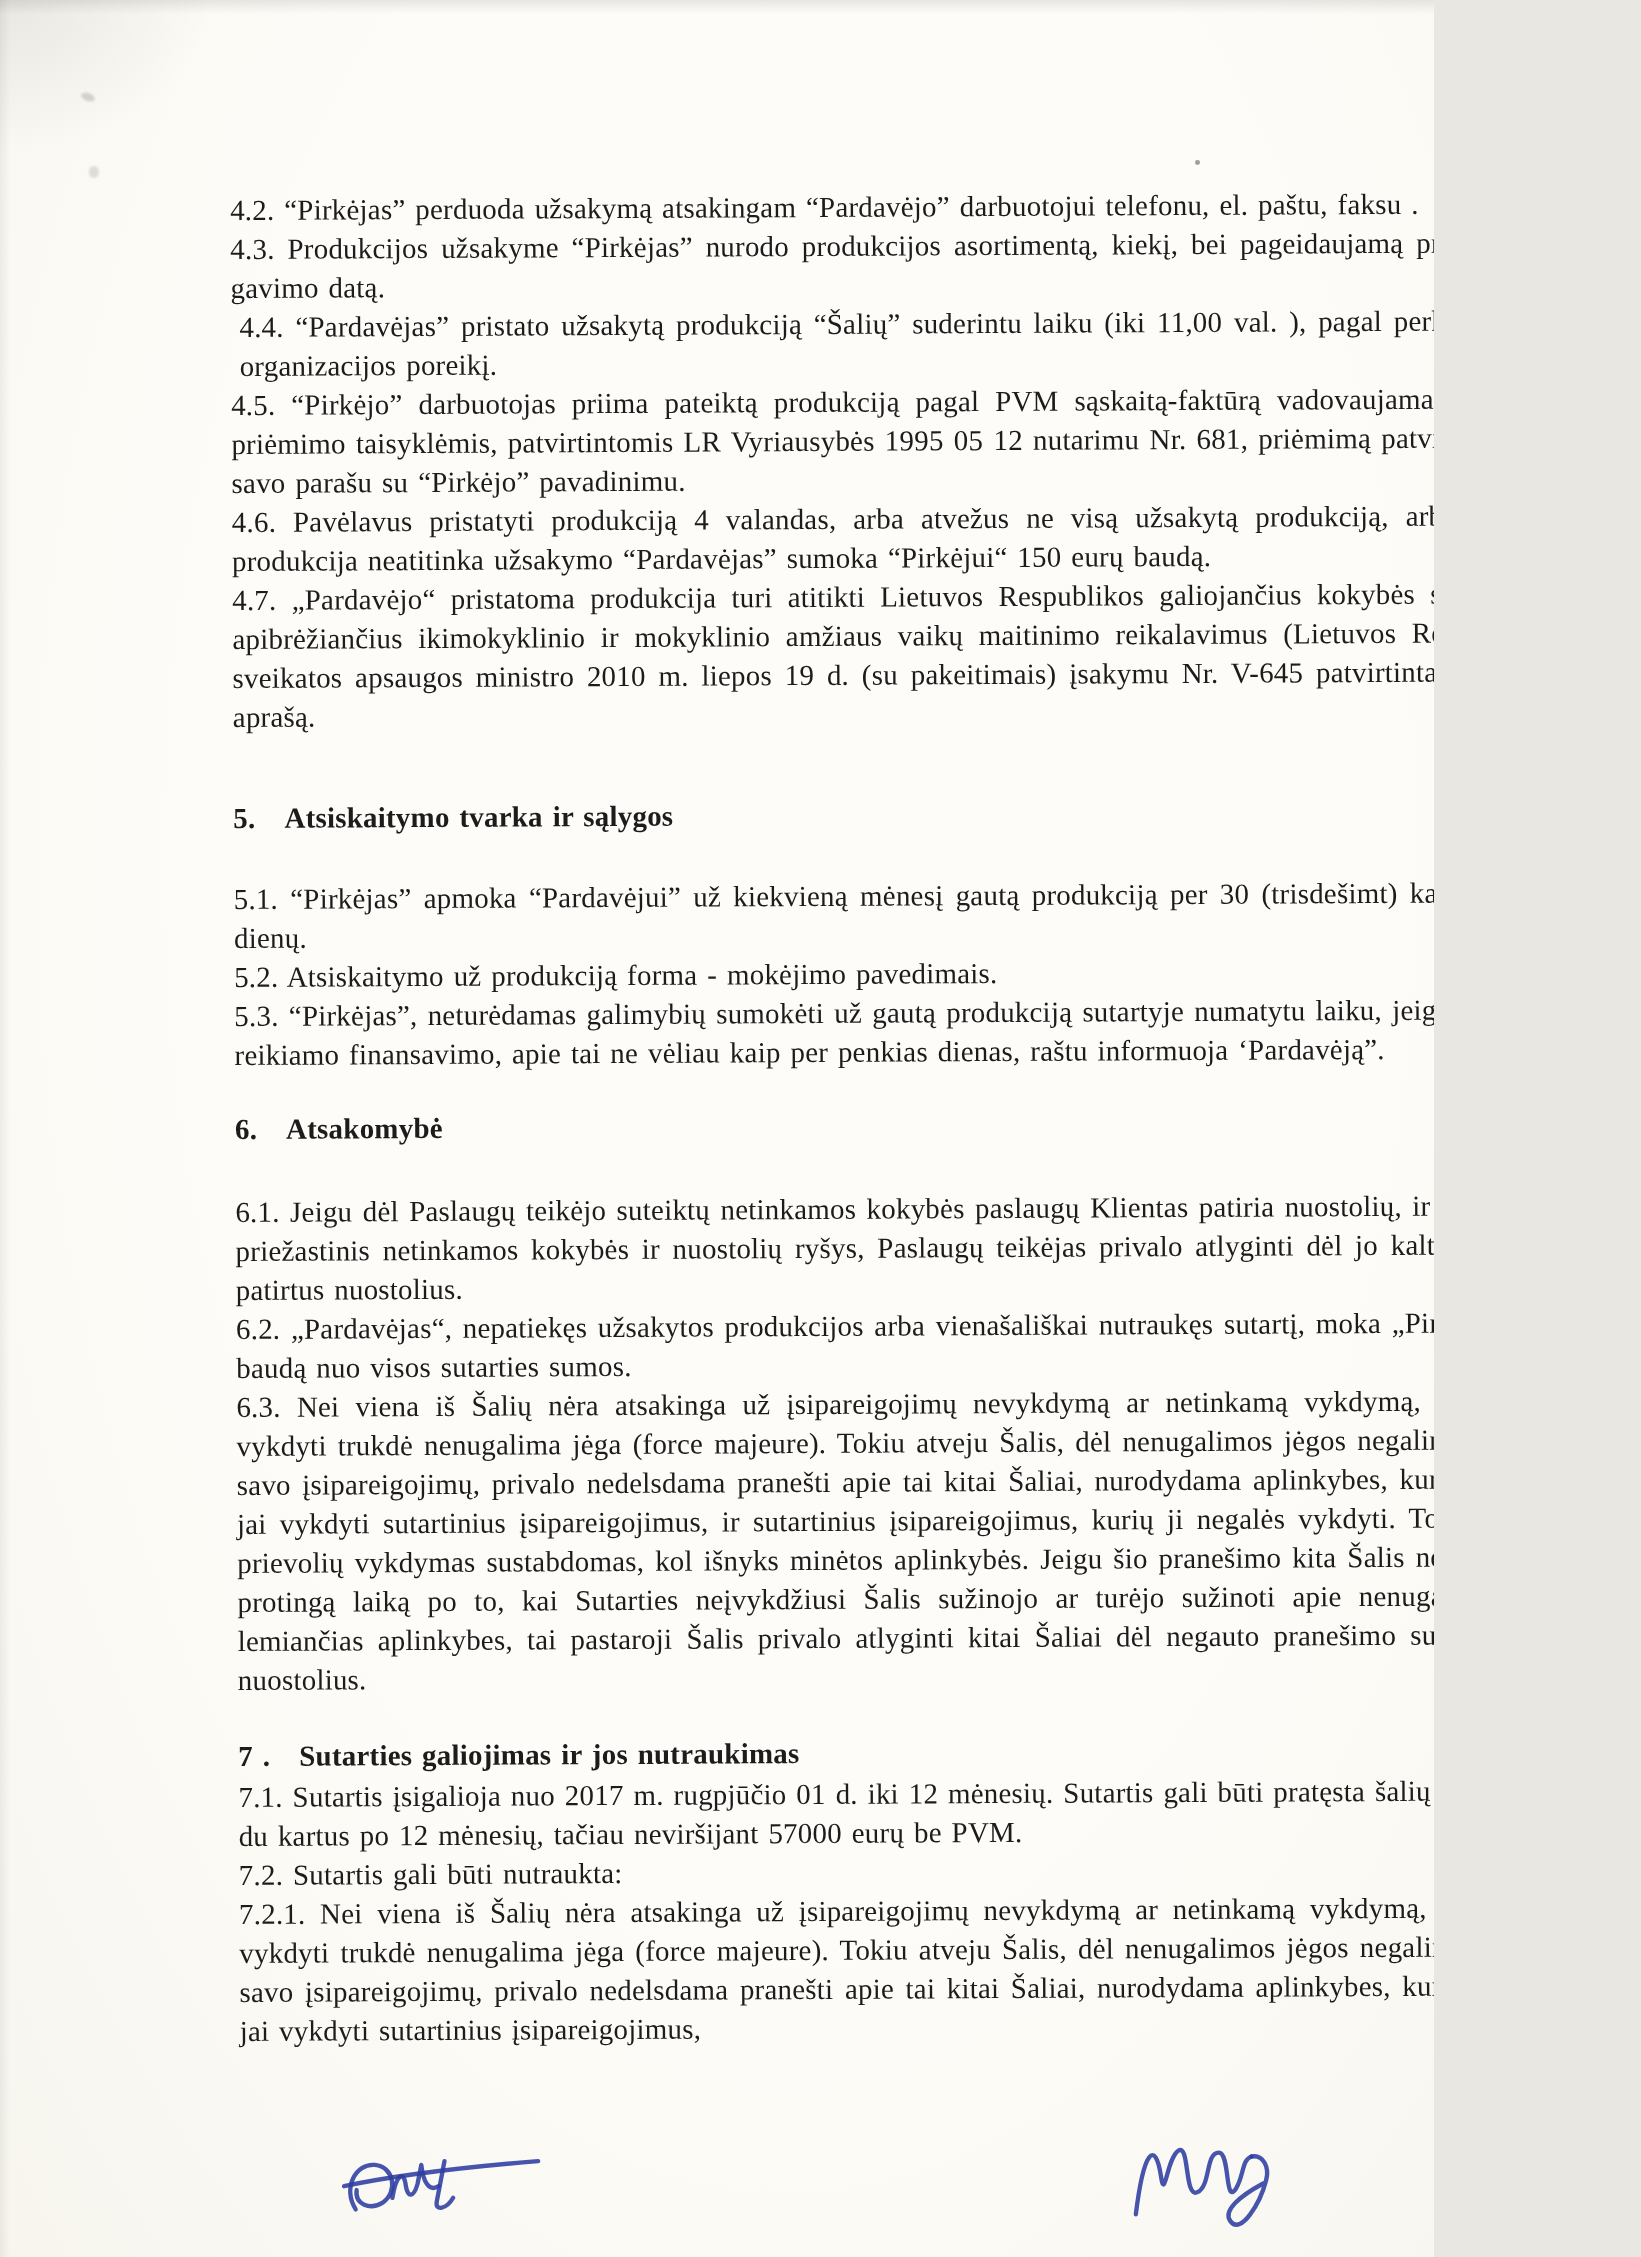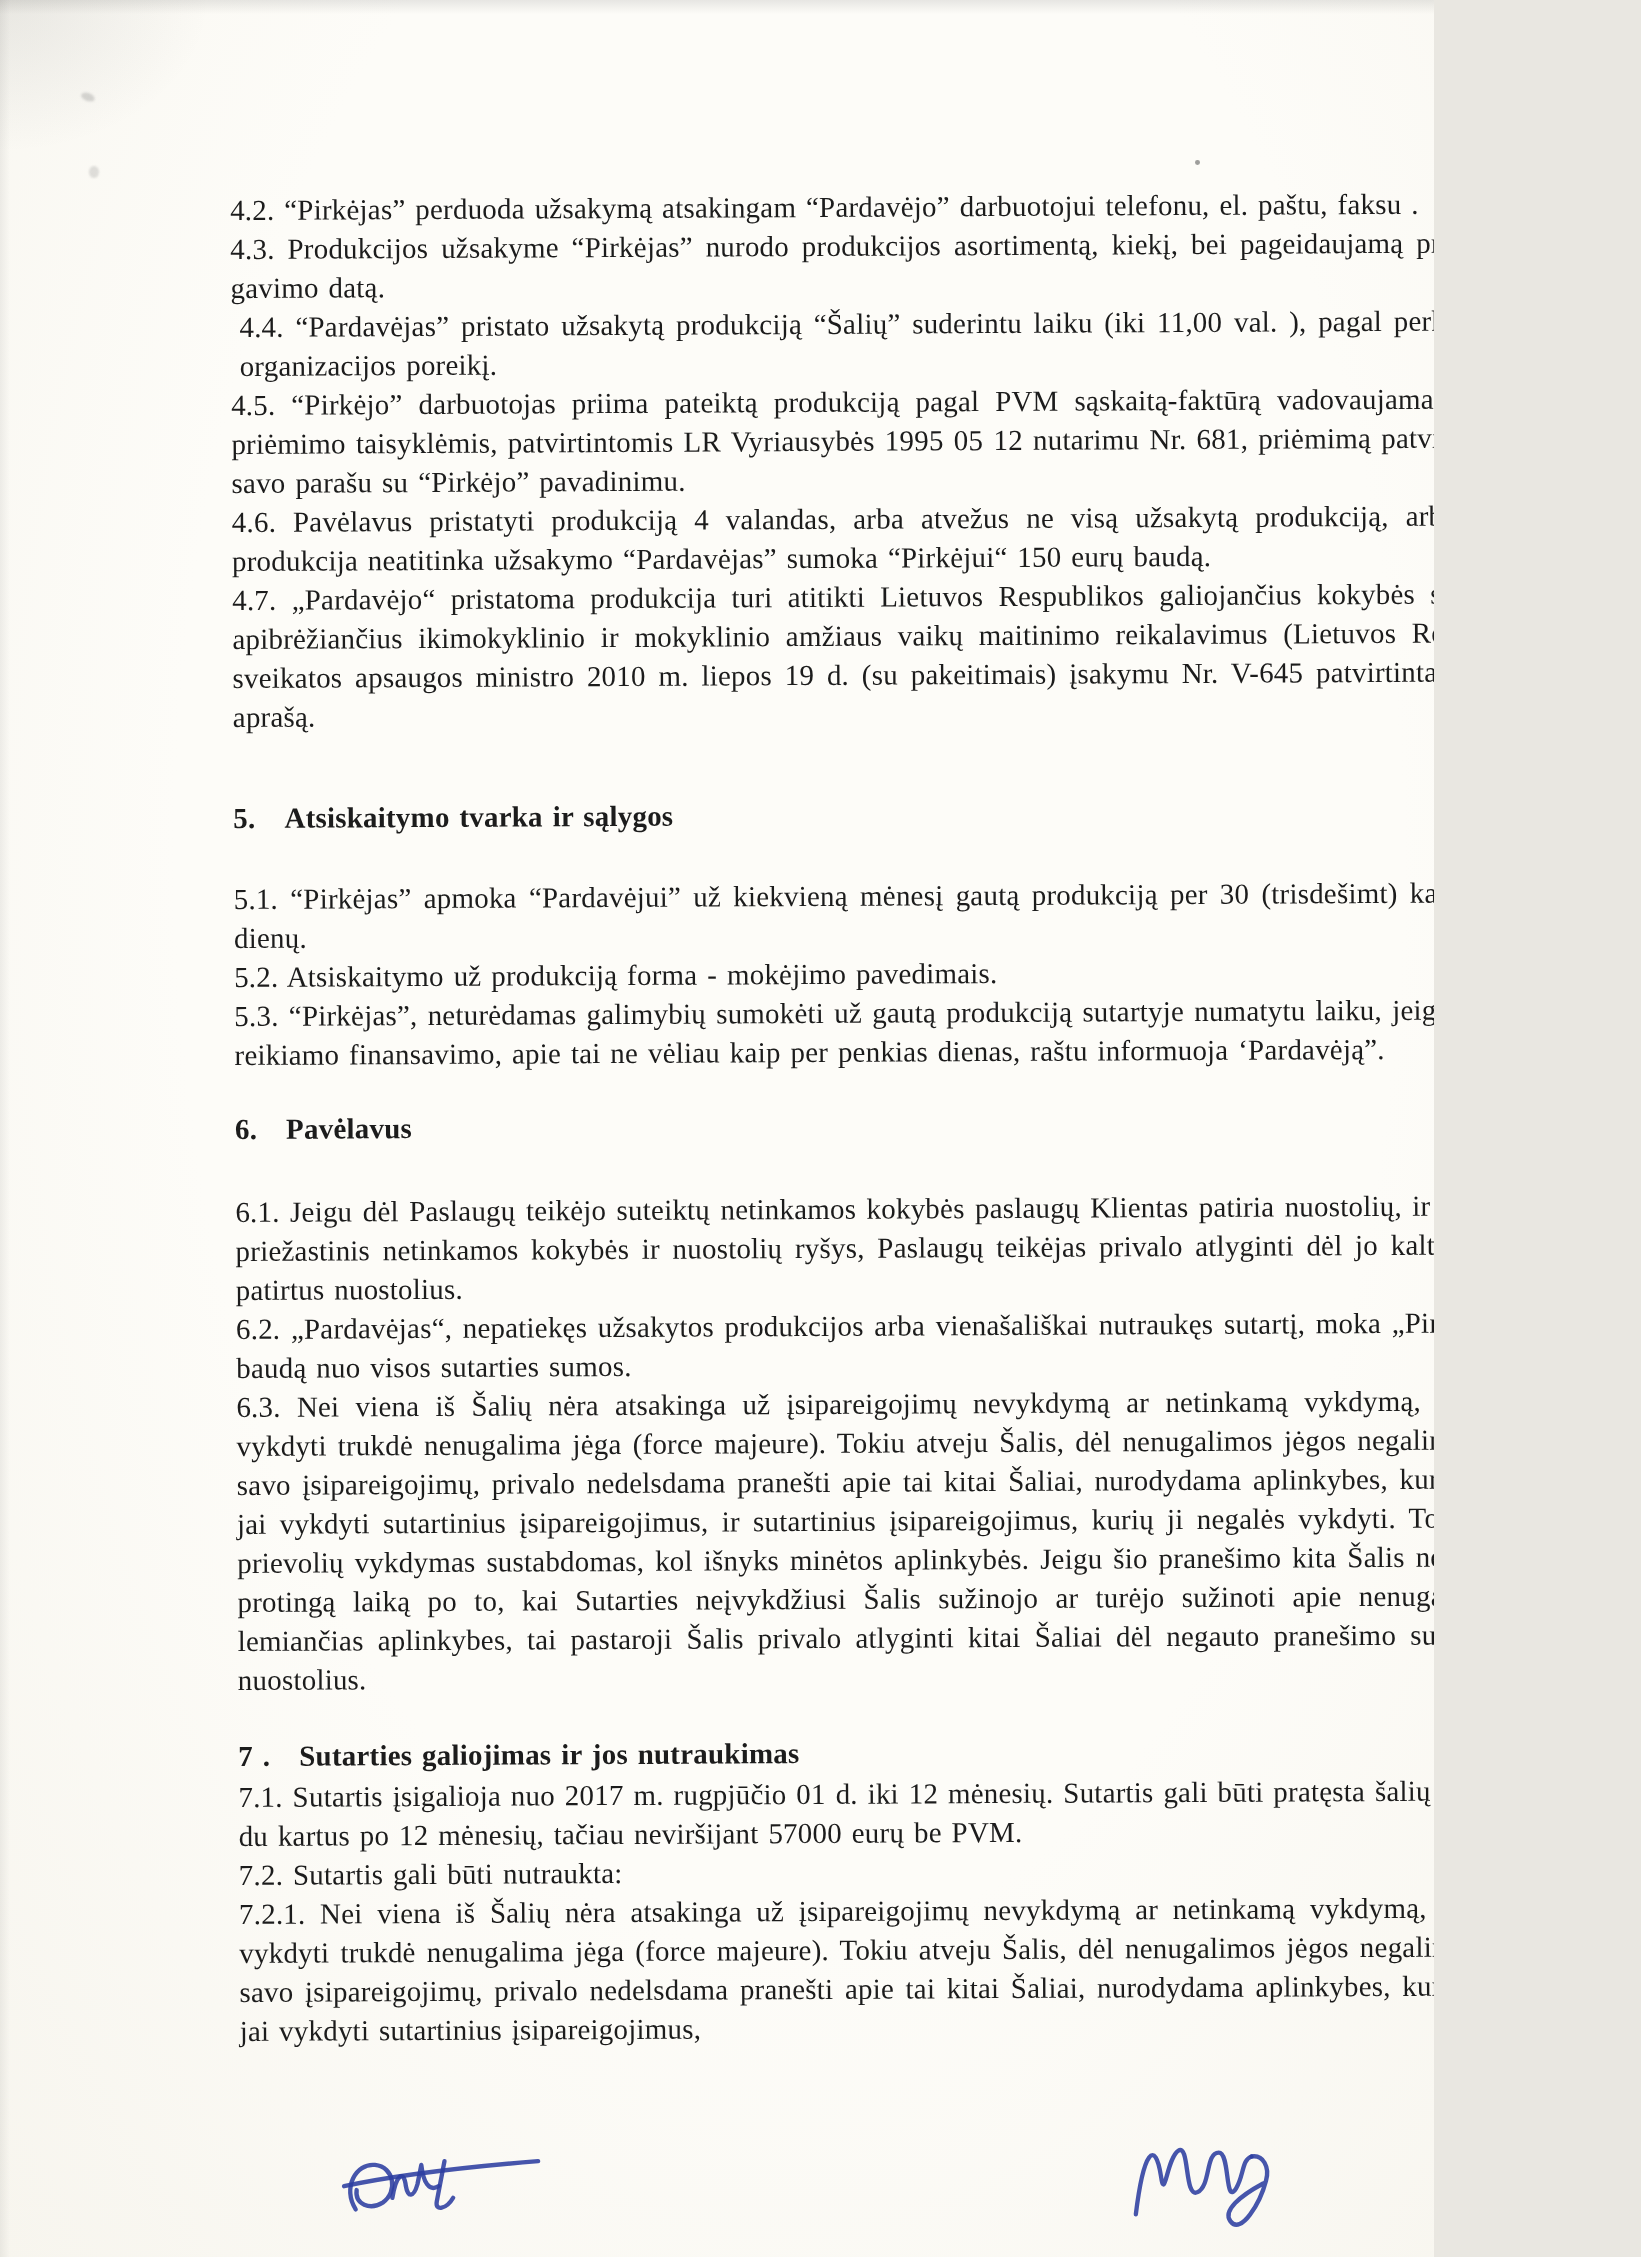--- a/index.html
+++ b/index.html
@@ -94,21 +94,21 @@
       <span class="heading-number">5.</span>
       <span class="heading-title">Atsiskaitymo tvarka ir sąlygos</span>
     </p>
 
     <p class="para">5.1. “Pirkėjas” apmoka “Pardavėjui” už kiekvieną mėnesį gautą produkciją per 30 (trisdešimt) kalendorinių dienų.</p>
     <p class="para">5.2.  Atsiskaitymo už produkciją forma - mokėjimo pavedimais.</p>
     <p class="para">5.3. “Pirkėjas”, neturėdamas galimybių sumokėti už gautą produkciją sutartyje numatytu laiku, jeigu negauna reikiamo finansavimo, apie tai ne vėliau kaip per penkias dienas, raštu informuoja ‘Pardavėją”.</p>
 
     <p class="heading h6">
       <span class="heading-number">6.</span>
-      <span class="heading-title">Pavėlavus</span>
+      <span class="heading-title">Atsakomybė</span>
     </p>
 
     <p class="para">6.1. Jeigu dėl Paslaugų teikėjo suteiktų netinkamos kokybės paslaugų Klientas patiria nuostolių, ir egzistuoja priežastinis netinkamos kokybės ir nuostolių ryšys, Paslaugų teikėjas privalo atlyginti dėl jo kaltės Kliento patirtus nuostolius.</p>
     <p class="para">6.2. „Pardavėjas“, nepatiekęs užsakytos produkcijos arba vienašališkai nutraukęs sutartį, moka „Pirkėjui“ 5% baudą nuo visos sutarties sumos.</p>
     <p class="para">6.3. Nei viena iš Šalių nėra atsakinga už įsipareigojimų nevykdymą ar netinkamą vykdymą, jeigu juos vykdyti trukdė nenugalima jėga (force majeure). Tokiu atveju Šalis, dėl nenugalimos jėgos negalinti vykdyti savo įsipareigojimų, privalo nedelsdama pranešti apie tai kitai Šaliai, nurodydama aplinkybes, kurios trukdo jai vykdyti sutartinius įsipareigojimus, ir sutartinius įsipareigojimus, kurių ji negalės vykdyti. Tokiu atveju prievolių vykdymas sustabdomas, kol išnyks minėtos aplinkybės. Jeigu šio pranešimo kita Šalis negauna per protingą laiką po to, kai Sutarties neįvykdžiusi Šalis sužinojo ar turėjo sužinoti apie nenugalimą jėgą lemiančias aplinkybes, tai pastaroji Šalis privalo atlyginti kitai Šaliai dėl negauto pranešimo susidariusius nuostolius.</p>
 
     <p class="heading h7">
       <span class="heading-number">7 .</span>
       <span class="heading-title">Sutarties galiojimas ir jos nutraukimas</span>
     </p>

